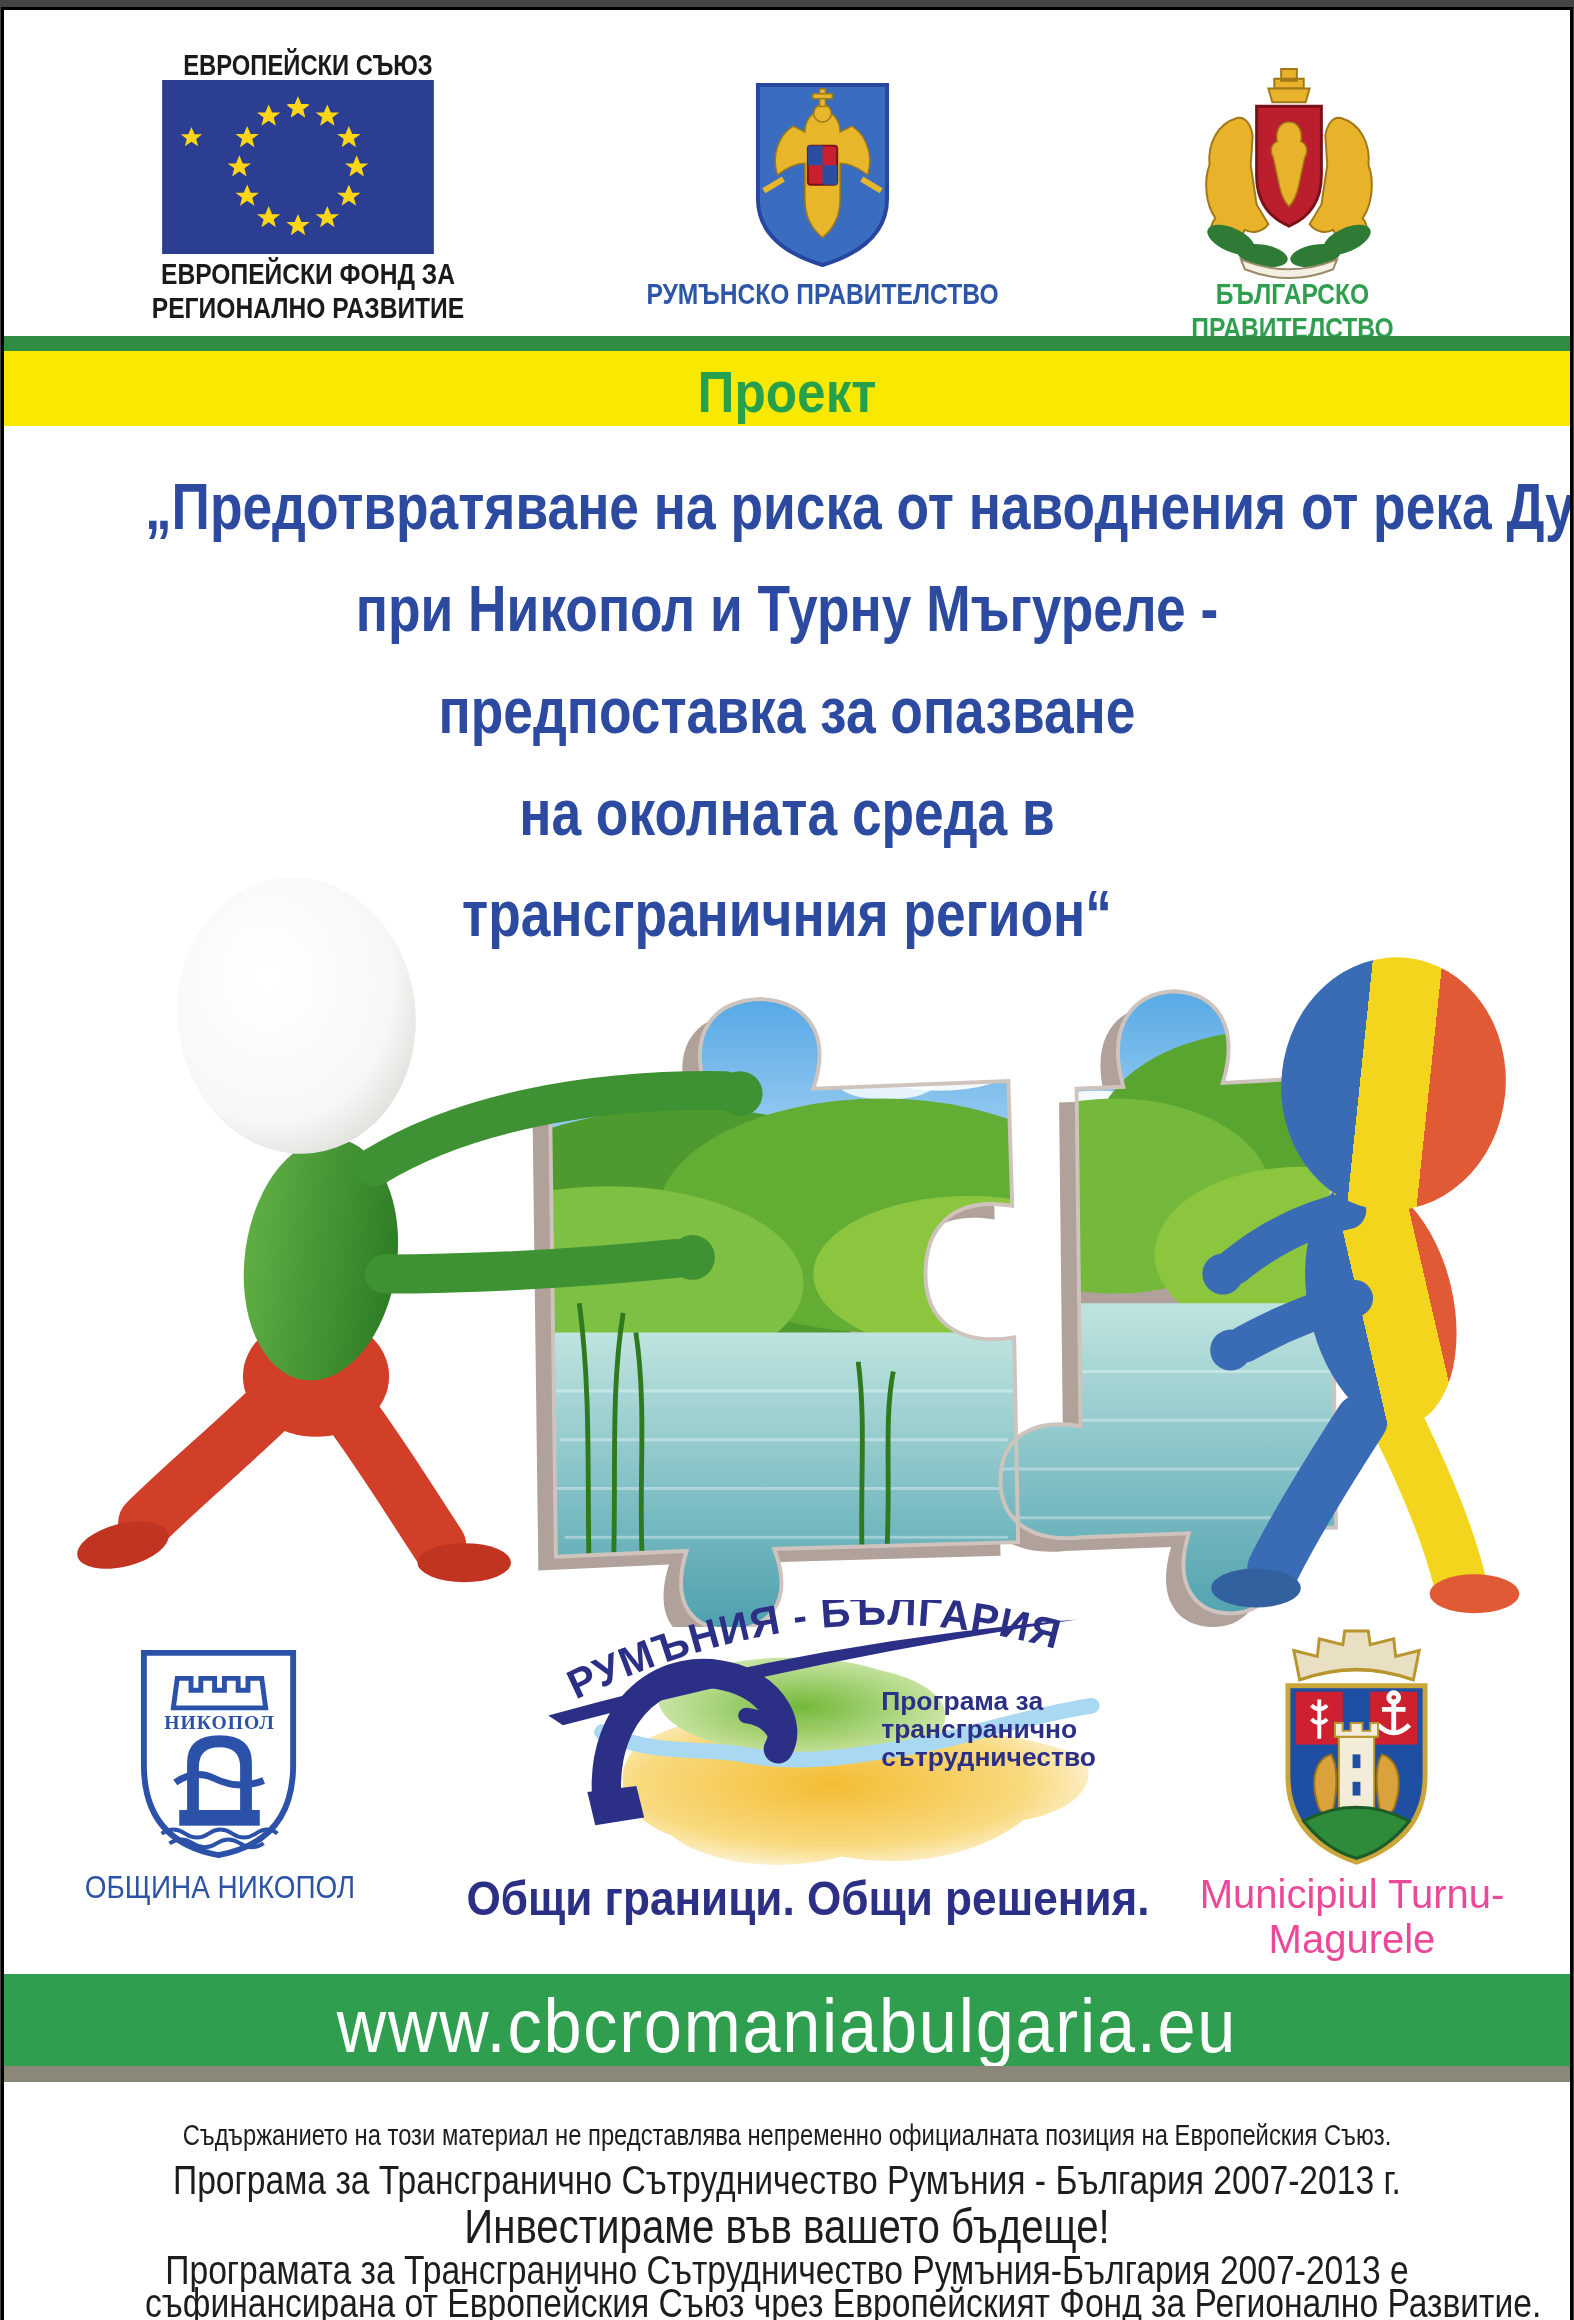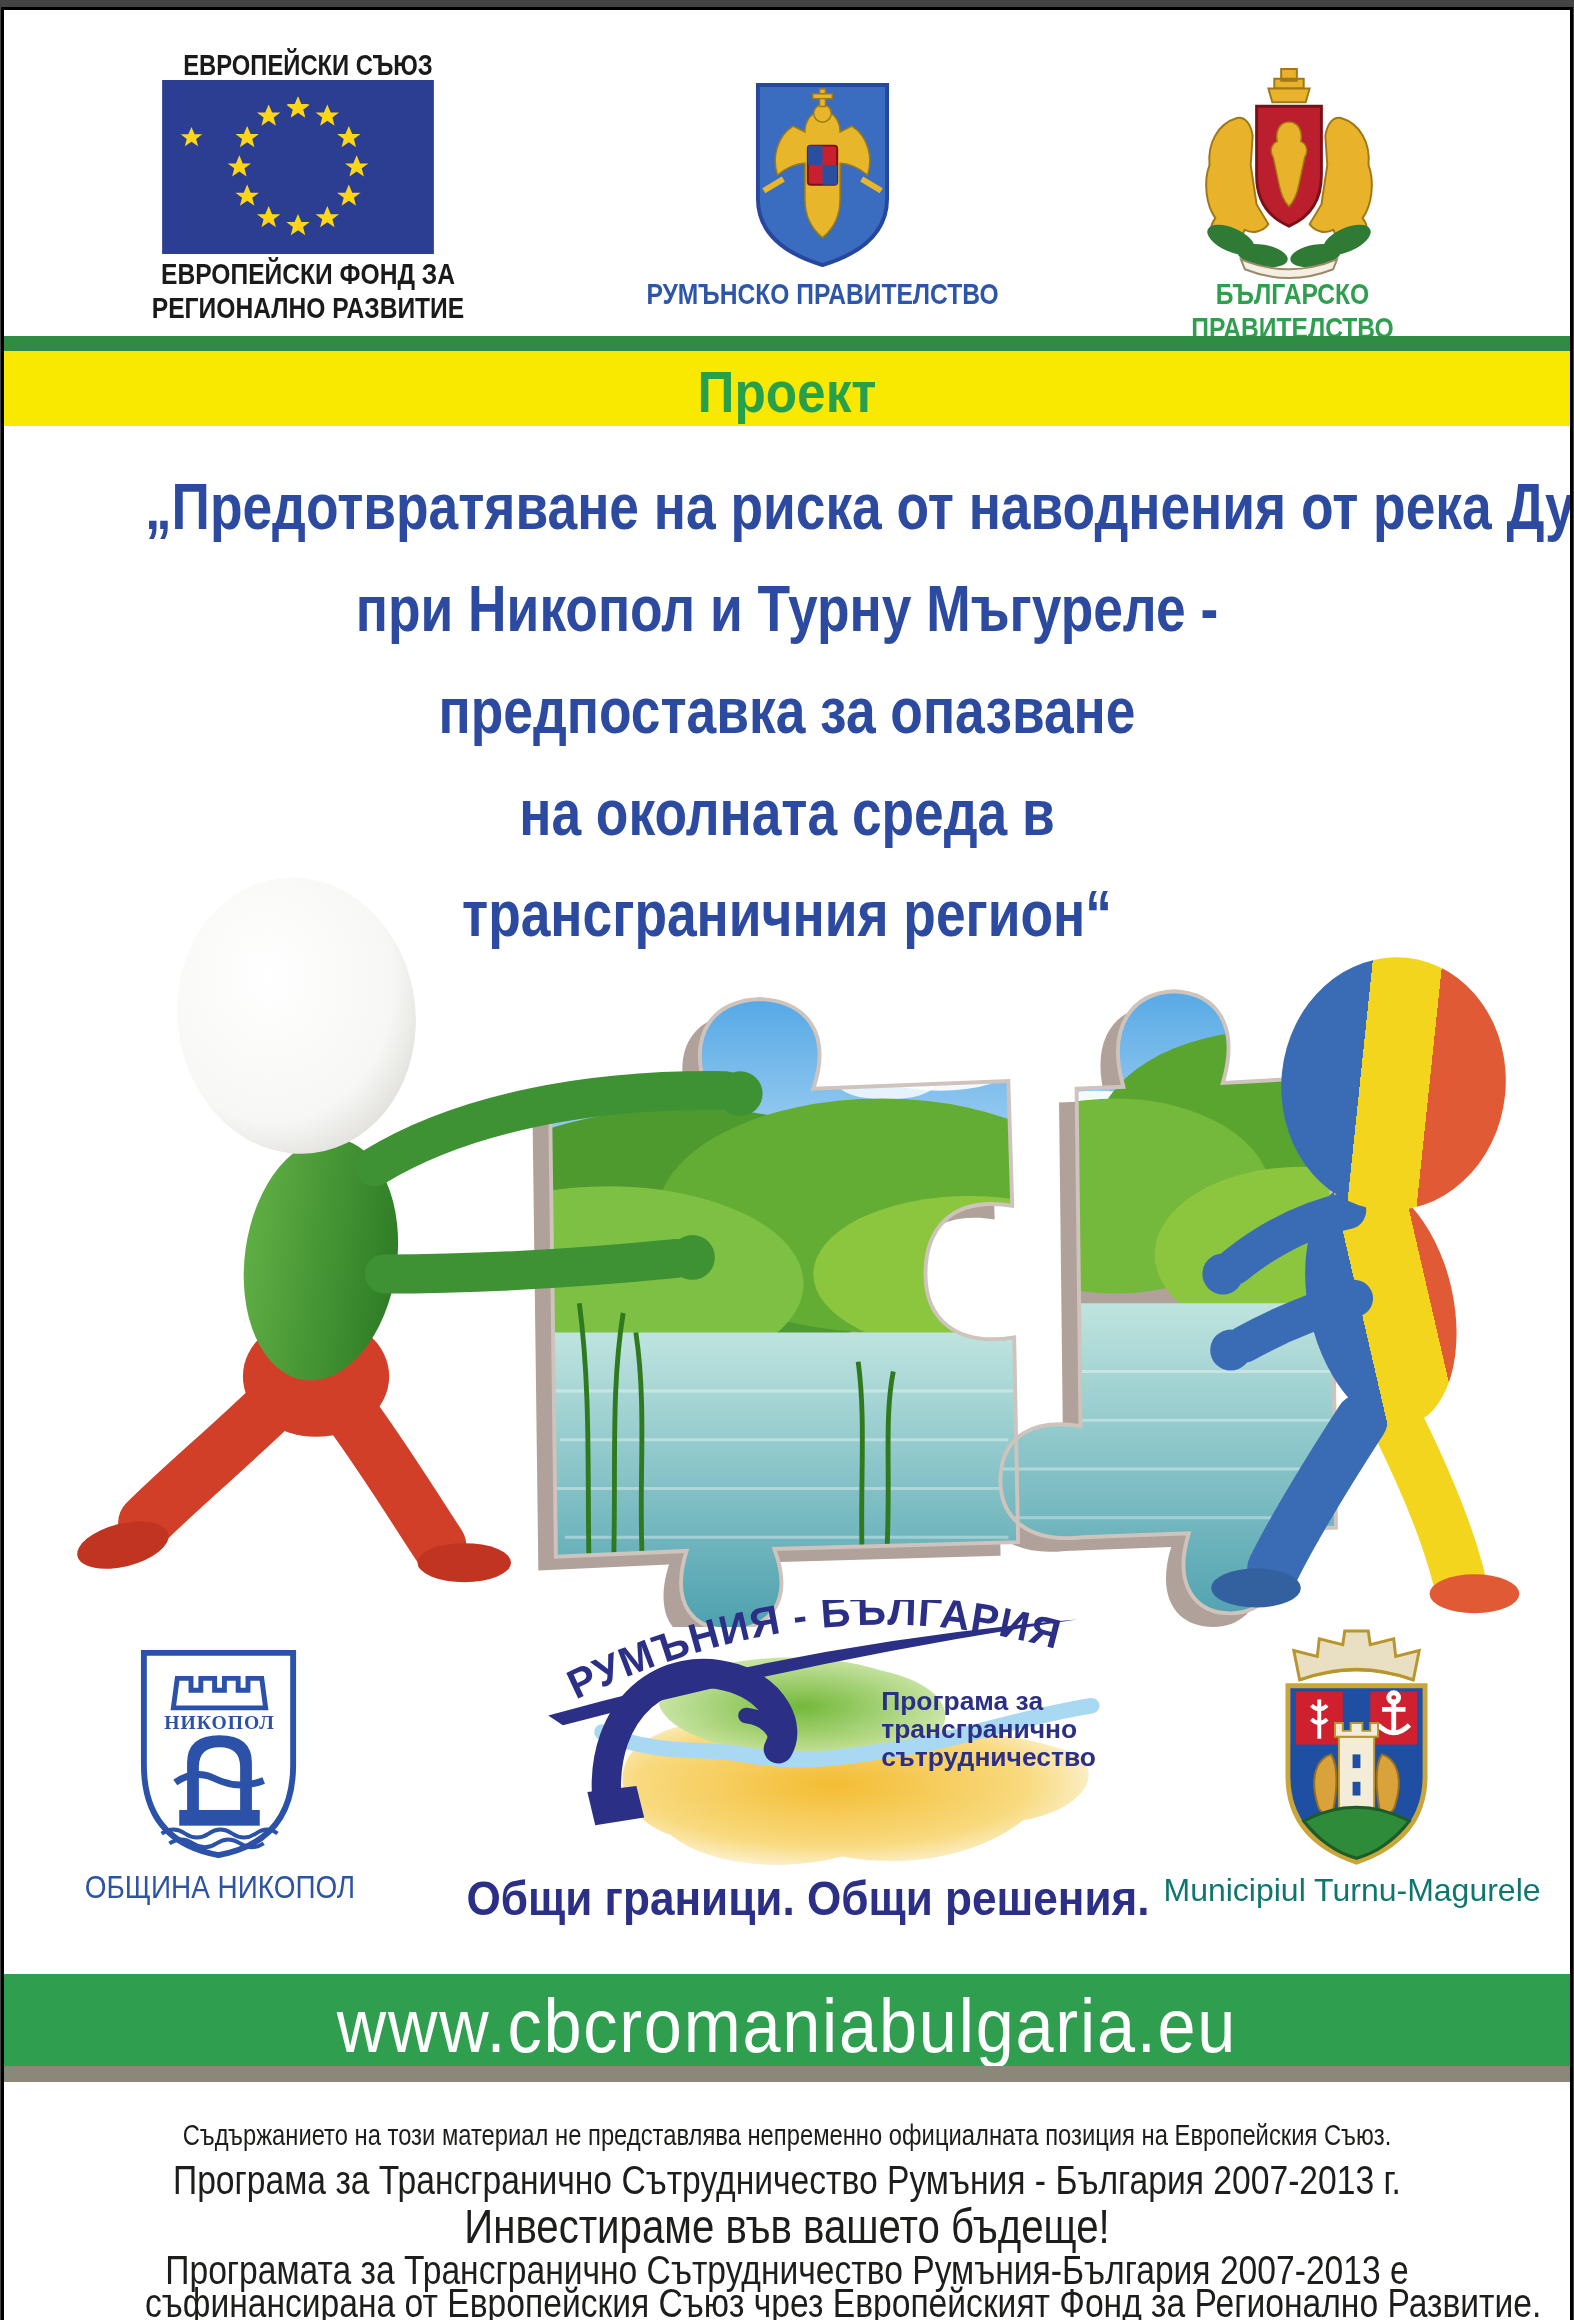--- a/index.html
+++ b/index.html
@@ -24,21 +24,21 @@
   .yellowband{top:341px;height:75px;left:0;width:100%;background:#f9e800;}
   .proekt{top:349px;font-size:57px;font-weight:bold;color:#27a04b;}
 
   
   .title-line{font-weight:bold;color:#2c4aa0;font-size:65px;}
   .t1{top:459px;} .t2{top:561px;} .t3{top:663px;} .t4{top:765px;} .t5{top:866px;}
 
   
   .cap-nik{top:1860px;left:19.6px;width:392px;text-align:center;font-size:31px;color:#2d53a5;}
   .slogan{top:1860px;left:412px;width:784px;text-align:center;font-size:49px;font-weight:bold;color:#2b2f86;}
-  .cap-tm{top:1862px;left:1152px;width:392px;text-align:center;font-size:32px;color:#0f766e;}
+  .cap-tm{top:1862px;left:1152px;width:392px;text-align:center;font-size:40px;color:#ec4899;}
 
   
   .urlbar{top:1964px;height:92px;left:0;width:100%;background:#2f9e4f;}
   .urltext{top:1972px;font-size:76px;color:#ffffff;letter-spacing:2px;}
   .graystripe{top:2056px;height:15.7px;left:0;width:100%;background:#8b8779;}
   .foot{color:#1d1d1b;}
   .f1{top:2109px;font-size:29px;}
   .f2{top:2147px;font-size:41px;}
   .f3{top:2188px;font-size:49px;}
   .f4{top:2237px;font-size:41px;}

